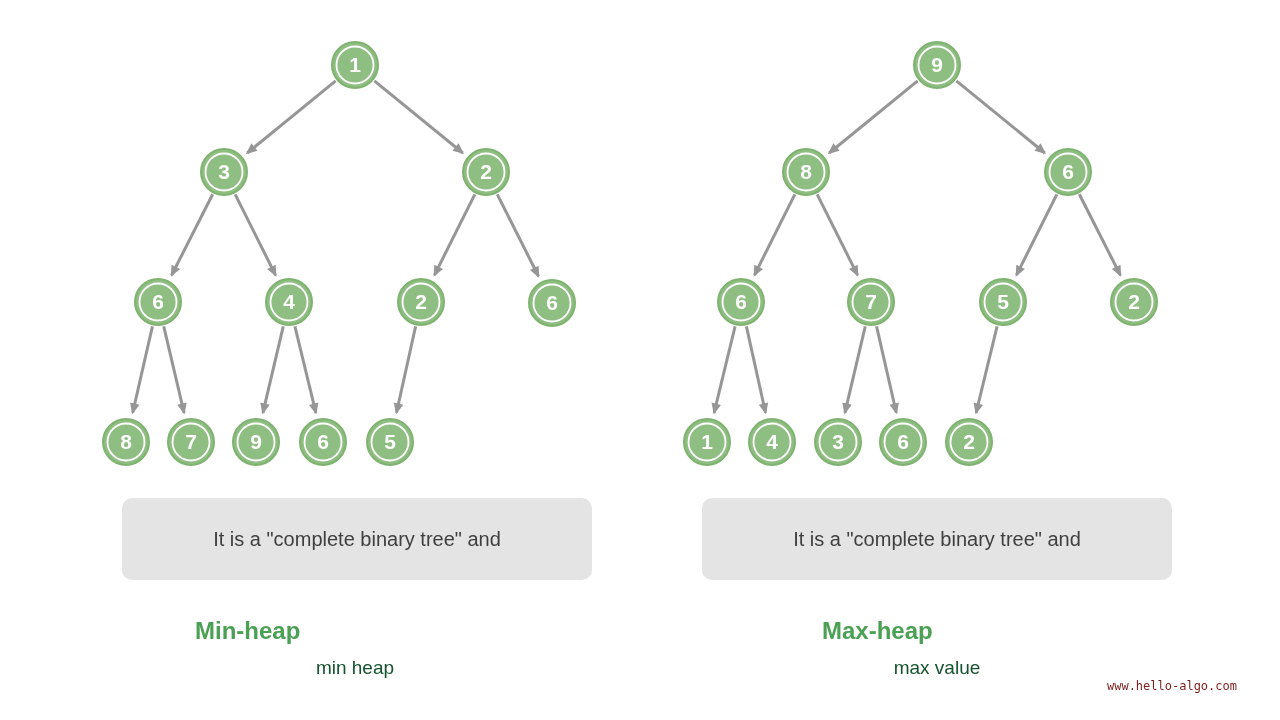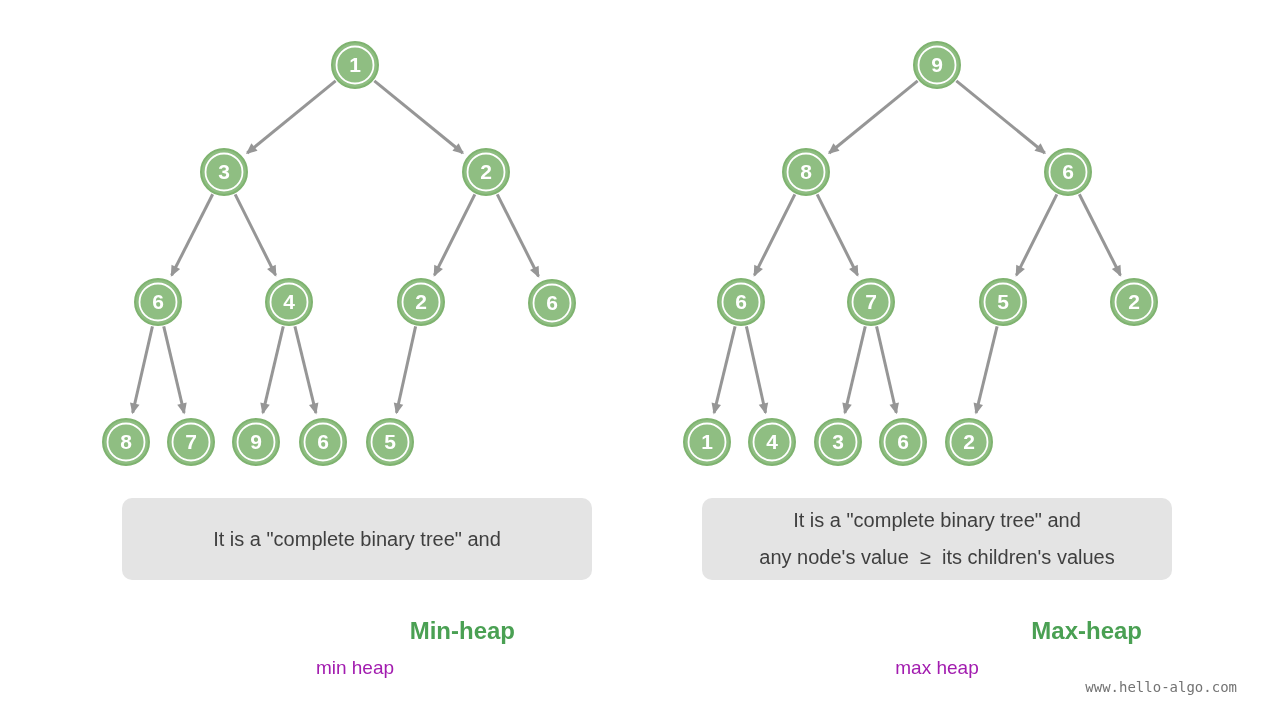--- a/index.html
+++ b/index.html
@@ -26,44 +26,44 @@
     font-size: 20px;
     line-height: 37px;
     color: #3f3f3f;
   }
   .caption.left  { left: 122px; }
   .caption.right { left: 702px; }
   .heap-title {
     position: absolute;
     top: 617px;
     width: 320px;
-    text-align: right;
+    text-align: left;
     font-size: 24px;
     font-weight: bold;
     color: #4aa053;
   }
   .heap-title.left  { left: 195px; }
   .heap-title.right { left: 822px; }
   .heap-subtitle {
     position: absolute;
     top: 657px;
     width: 320px;
     text-align: center;
     font-size: 19px;
-    color: #a21caf;
+    color: #14532d;
   }
   .heap-subtitle.left  { left: 195px; }
   .heap-subtitle.right { left: 777px; }
   .watermark {
     position: absolute;
     top: 679px;
     right: 43px;
     font-family: "DejaVu Sans Mono", monospace;
-    font-size: 14px;
-    color: #737373;
+    font-size: 12px;
+    color: #7f1d1d;
     letter-spacing: 0px;
   }
 </style>
 </head>
 <body>
 
 <div class="stage">
 
   <svg id="trees" width="1280" height="490">
       <defs>
@@ -218,24 +218,23 @@
         </g>
       </g>
     </svg>
 
   <div class="caption left">
     <div>It is a "complete binary tree" and</div>
   </div>
 
   <div class="caption right">
     <div>It is a "complete binary tree" and</div>
-    <div>any node's value &nbsp;≥&nbsp; its children's values</div>
   </div>
 
   <div class="heap-title left">Min-heap</div>
   <div class="heap-subtitle left">min heap</div>
 
   <div class="heap-title right">Max-heap</div>
-  <div class="heap-subtitle right">max heap</div>
+  <div class="heap-subtitle right">max value</div>
 
   <div class="watermark">www.hello-algo.com</div>
 
 </div>
 
 </body></html>

